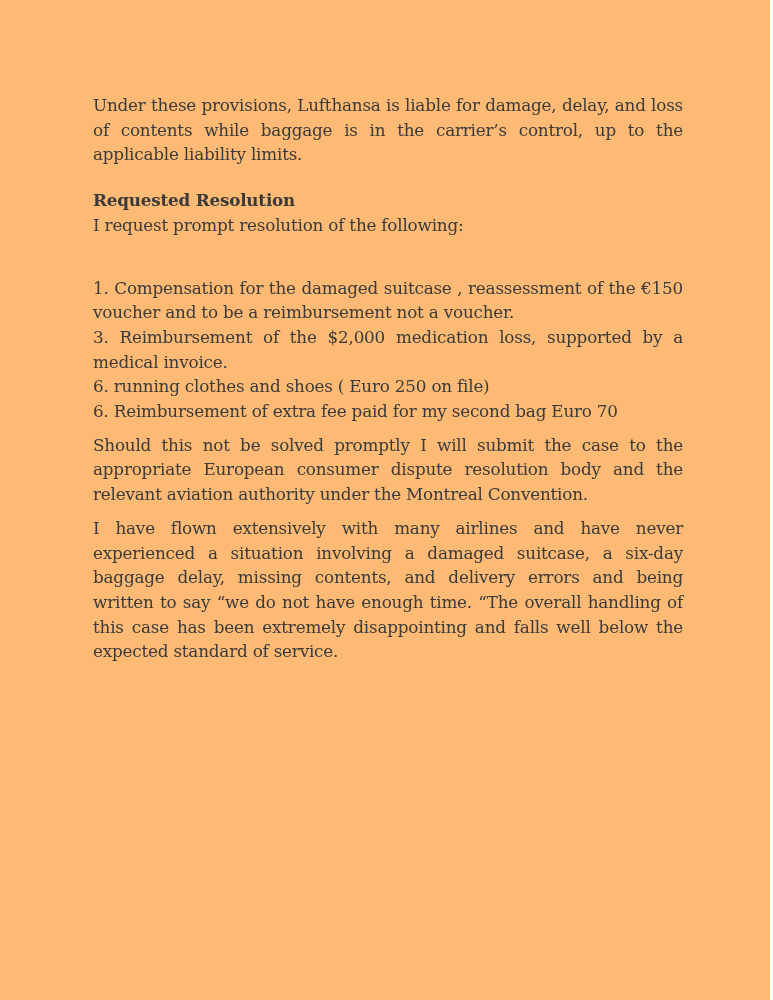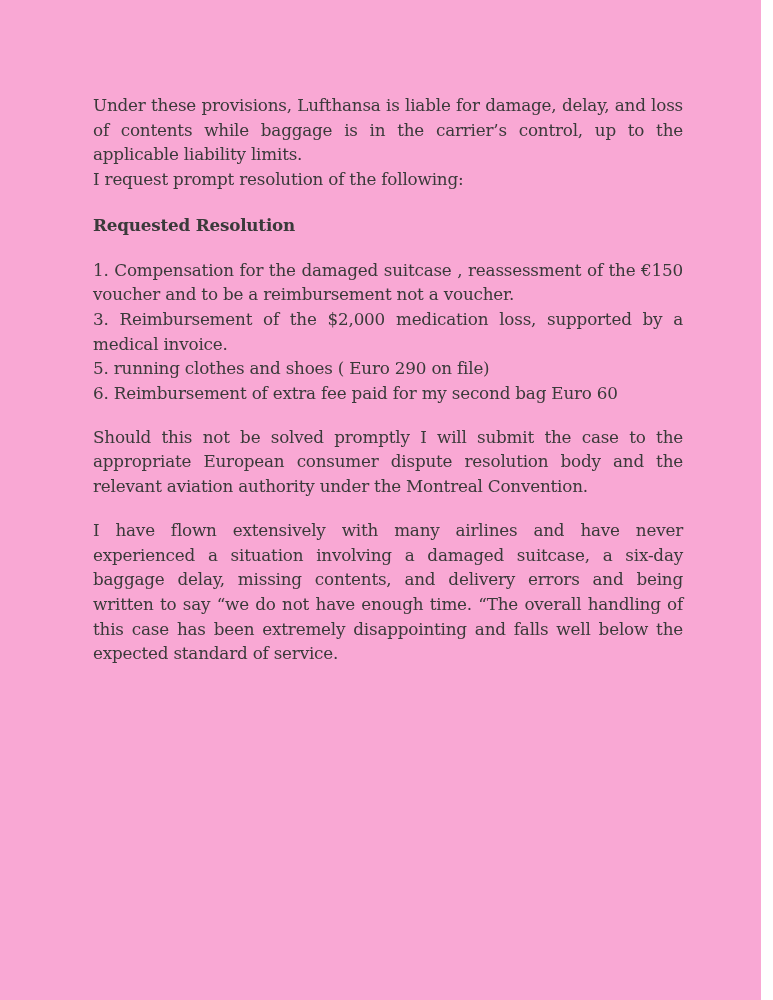--- a/index.html
+++ b/index.html
@@ -4,22 +4,23 @@
 <style>
   html, body {
     margin: 0;
     padding: 0;
     background: #ffffff;
   }
   .page {
     position: relative;
     width: 761px;
     height: 1000px;
-    background: #f9a8d4;
+    background: #fdba74;
     overflow: hidden;
+    padding-left: 9px;
   }
   .content {
     position: absolute;
     top: 93px;
     left: 93px;
     width: 590px;
     color: #3a3a3a;
     font-family: "DejaVu Serif", serif;
     font-size: 16.8px;
     line-height: 24.7px;
@@ -29,43 +30,43 @@
   .para {
     margin: 0;
     padding: 0;
   }
   .heading {
     margin-top: 21px;
     font-weight: 700;
     text-align: left;
   }
   .items {
-    margin-top: 20px;
+    margin-top: 38px;
   }
   .spaced {
-    margin-top: 19px;
+    margin-top: 9px;
   }
 </style>
 </head>
 <body>
 
 <div class="page">
   <div class="content">
 
     <p class="para">Under these provisions, Lufthansa is liable for damage, delay, and loss of contents while baggage is in the carrier’s control, up to the applicable liability limits.</p>
 
+    <p class="para heading">Requested Resolution</p>
+
     <p class="para">I request prompt resolution of the following:</p>
-
-    <p class="para heading">Requested Resolution</p>
 
     <div class="items">
       <p class="para">1. Compensation for the damaged suitcase , reassessment of the €150 voucher and to be a reimbursement not a voucher.</p>
       <p class="para">3. Reimbursement of the $2,000 medication loss, supported by a medical invoice.</p>
-      <p class="para">5. running clothes and shoes ( Euro 290 on file)</p>
-      <p class="para">6. Reimbursement of extra fee paid for my second bag Euro 60</p>
+      <p class="para">6. running clothes and shoes ( Euro 250 on file)</p>
+      <p class="para">6. Reimbursement of extra fee paid for my second bag Euro 70</p>
     </div>
 
     <p class="para spaced">Should this not be solved promptly I will submit the case to the appropriate European consumer dispute resolution body and the relevant aviation authority under the Montreal Convention.</p>
 
     <p class="para spaced">I have flown extensively with many airlines and have never experienced a situation involving a damaged suitcase, a six-day baggage delay, missing contents, and delivery errors and being written to say “we do not have enough time. “The overall handling of this case has been extremely disappointing and falls well below the expected standard of service.</p>
 
   </div>
 </div>
 
 </body></html>

